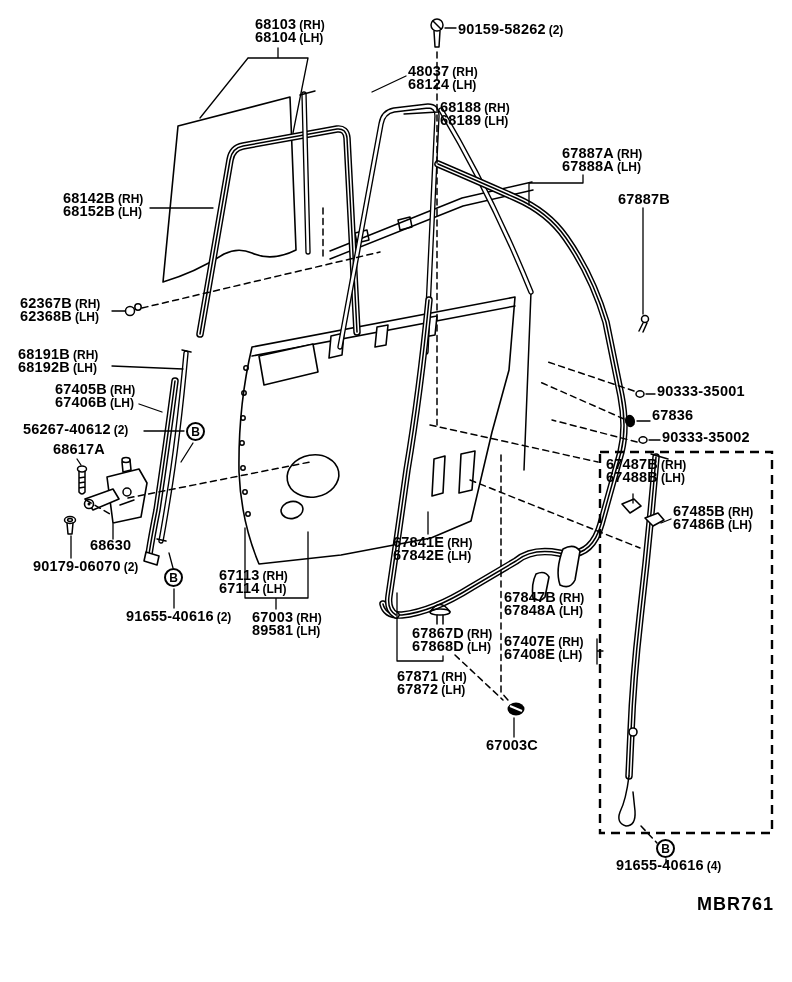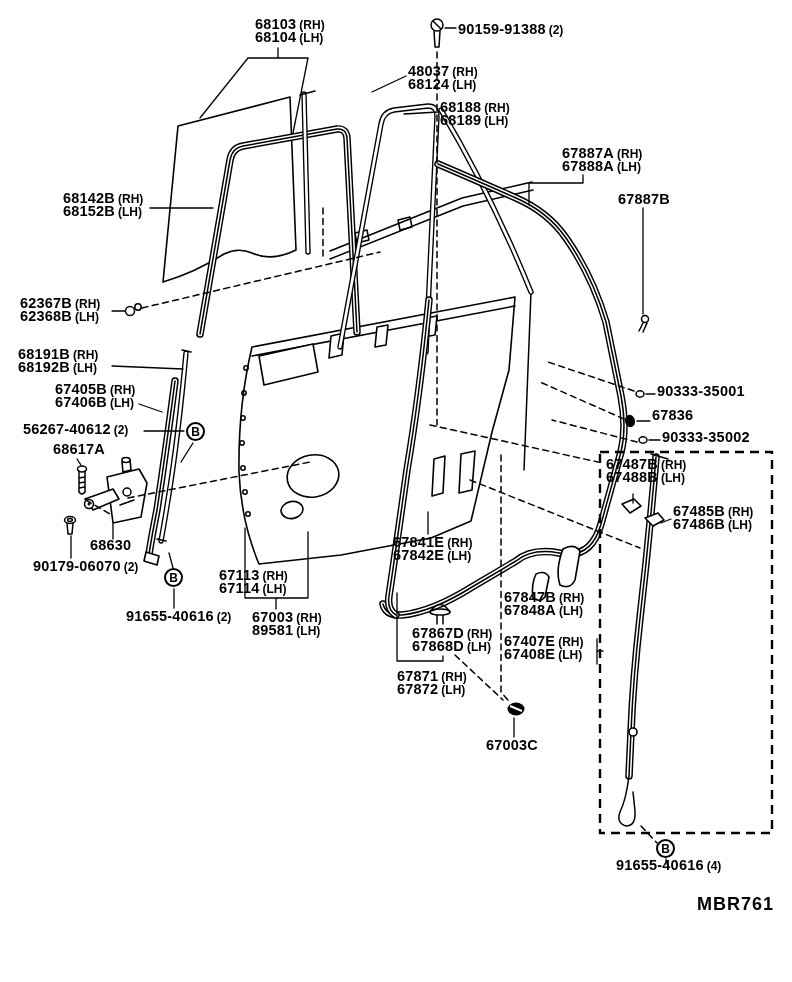--- a/index.html
+++ b/index.html
@@ -241,21 +241,21 @@
   </g>
 </svg>
 
 <div class="fig-code" style="left:697px;top:894px;">MBR761</div>
 
 <div class="part-label" style="left: 255px; top: 17px;">
       <div class="row"><span class="num">68103</span><span class="suf">(RH)</span></div>
       <div class="row"><span class="num">68104</span><span class="suf">(LH)</span></div>
     </div>
     <div class="part-label" style="left: 458px; top: 22px;">
-      <div class="row"><span class="num">90159-91388</span><span class="suf">(2)</span></div>
+      <div class="row"><span class="num">90159-58262</span><span class="suf">(2)</span></div>
     </div>
     <div class="part-label" style="left: 408px; top: 64px;">
       <div class="row"><span class="num">48037</span><span class="suf">(RH)</span></div>
       <div class="row"><span class="num">68124</span><span class="suf">(LH)</span></div>
     </div>
     <div class="part-label" style="left: 440px; top: 100px;">
       <div class="row"><span class="num">68188</span><span class="suf">(RH)</span></div>
       <div class="row"><span class="num">68189</span><span class="suf">(LH)</span></div>
     </div>
     <div class="part-label" style="left: 562px; top: 146px;">

